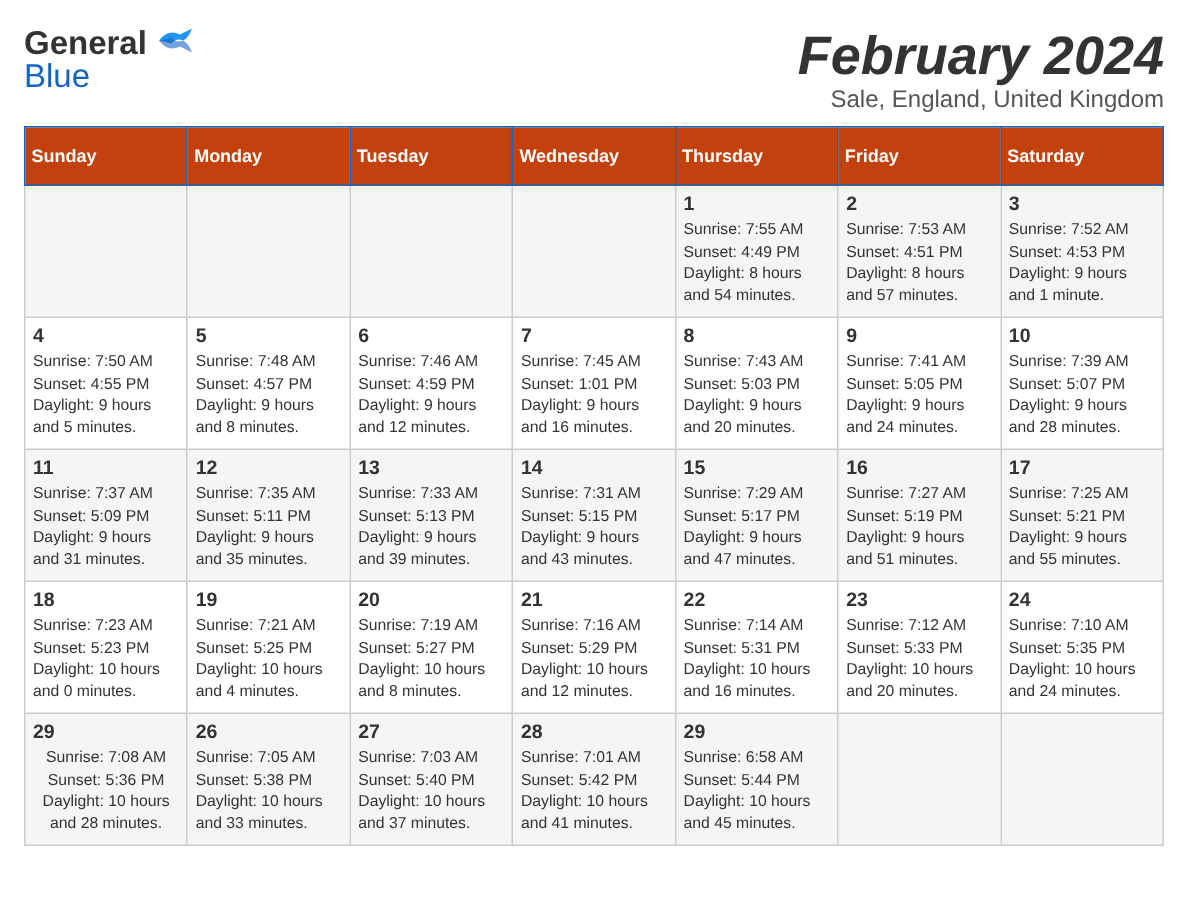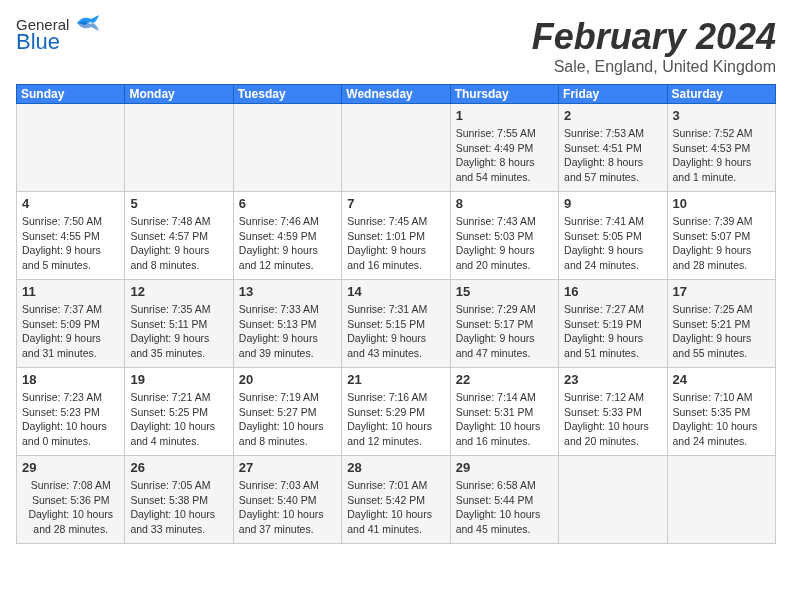--- a/index.html
+++ b/index.html
@@ -38,23 +38,23 @@
     .calendar-subtitle {
       font-size: 16px;
       color: #555;
     }
     table {
       width: 100%;
       border-collapse: collapse;
       font-size: 11px;
     }
     thead th {
-      background-color: #3b82f6;
+      background-color: #c2410c;
       color: #fff;
-      padding: 2px 4px;
+      padding: 12px 4px;
       text-align: left;
       font-size: 12px;
       font-weight: bold;
       border: 1px solid #1565c0;
     }
     tbody td {
       border: 1px solid #ccc;
       vertical-align: top;
       padding: 4px 5px;
       height: 88px;
@@ -78,21 +78,21 @@
       line-height: 1.4;
       font-size: 10.5px;
     }
   </style>
 </head>
 <body>
 
 <div class="header-section">
   <div class="logo">
     <div class="logo-row">
-      <span style="font-size:15px;font-weight:normal;color:#333;text-align:right;">General</span>
+      <span style="font-size:22px;font-weight:bold;color:#333;text-align:right;">General</span>
       <svg width="28" height="20" viewBox="0 0 28 20" style="margin-left:2px;margin-top:-4px;">
         <path d="M4,10 Q10,2 18,6 Q22,4 26,2 Q24,8 20,10 Q16,8 12,12 Z" fill="#2196f3"></path>
         <path d="M4,10 Q10,18 18,14 Q22,16 26,18 Q24,12 20,10 Q16,12 12,8 Z" fill="#1565c0" opacity="0.6"></path>
       </svg>
     </div>
     <span style="font-size:22px;font-weight:normal;color:#1565c0;margin-top:-4px;">Blue</span>
   </div>
   <div class="title-section">
     <div class="calendar-title">February 2024</div>
     <div class="calendar-subtitle">Sale, England, United Kingdom</div>

